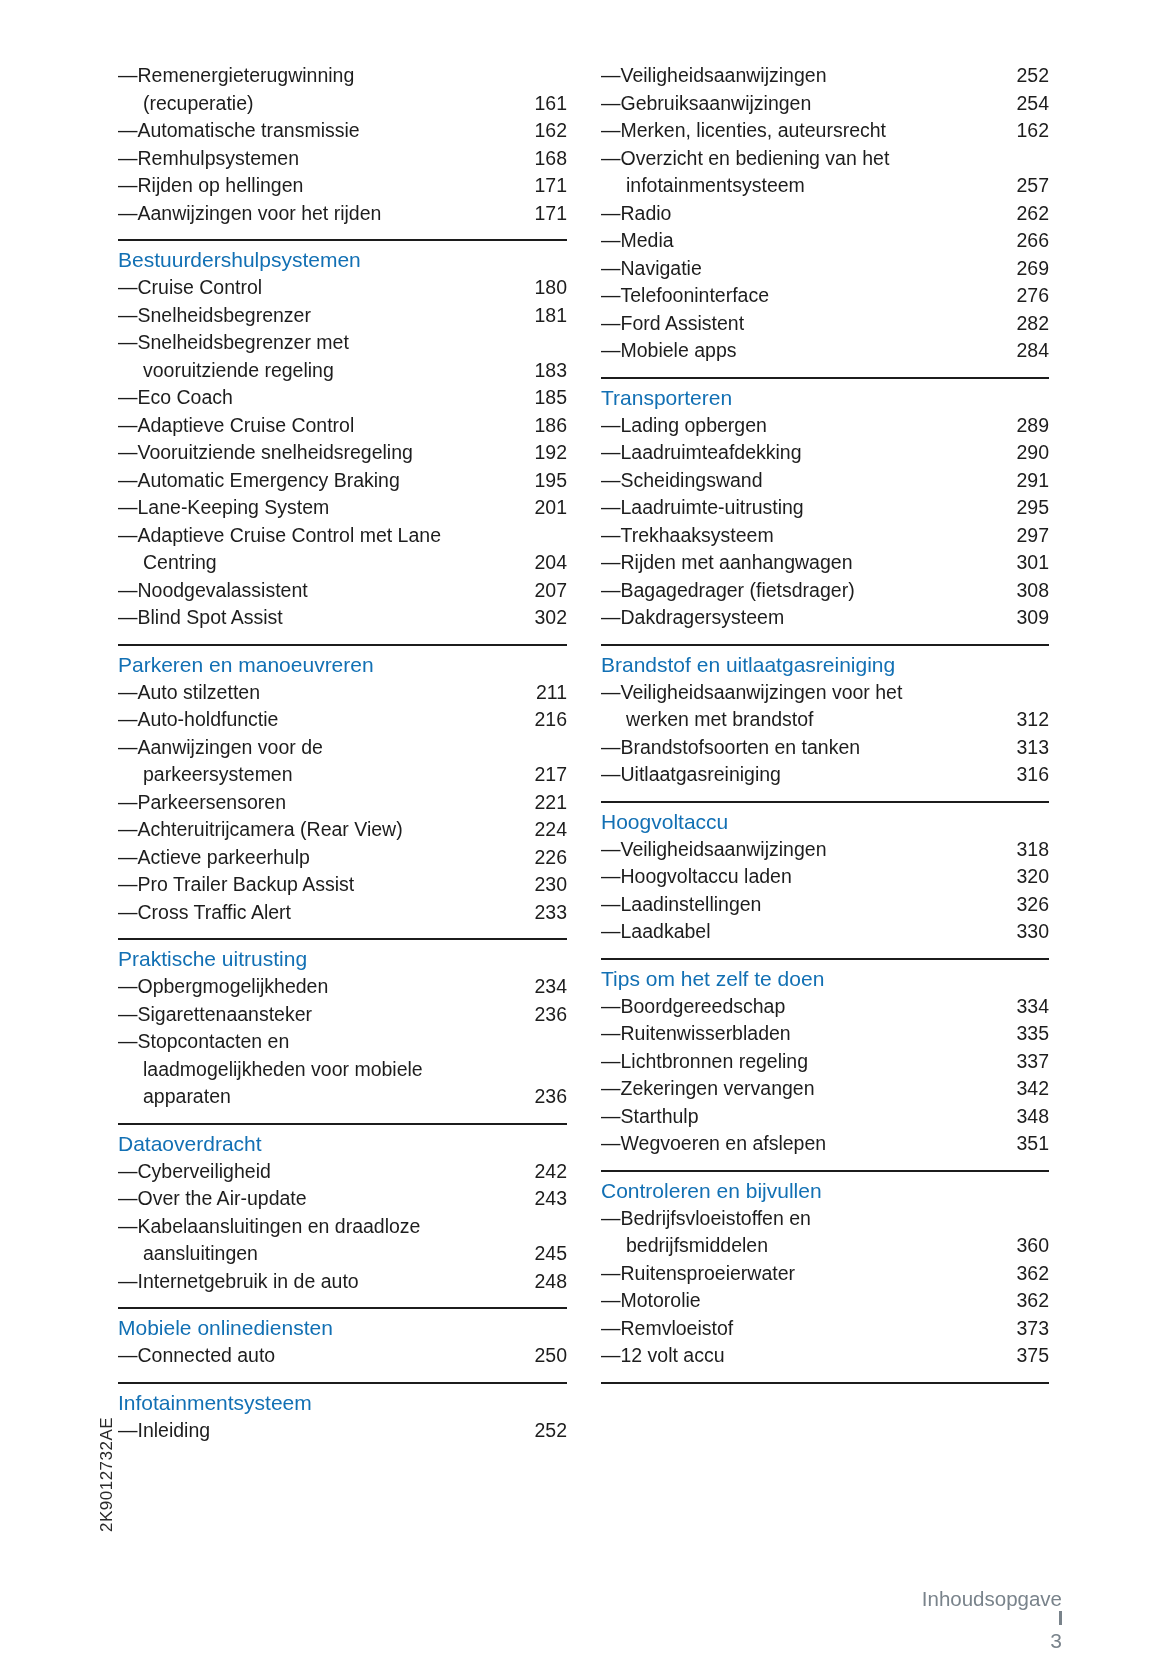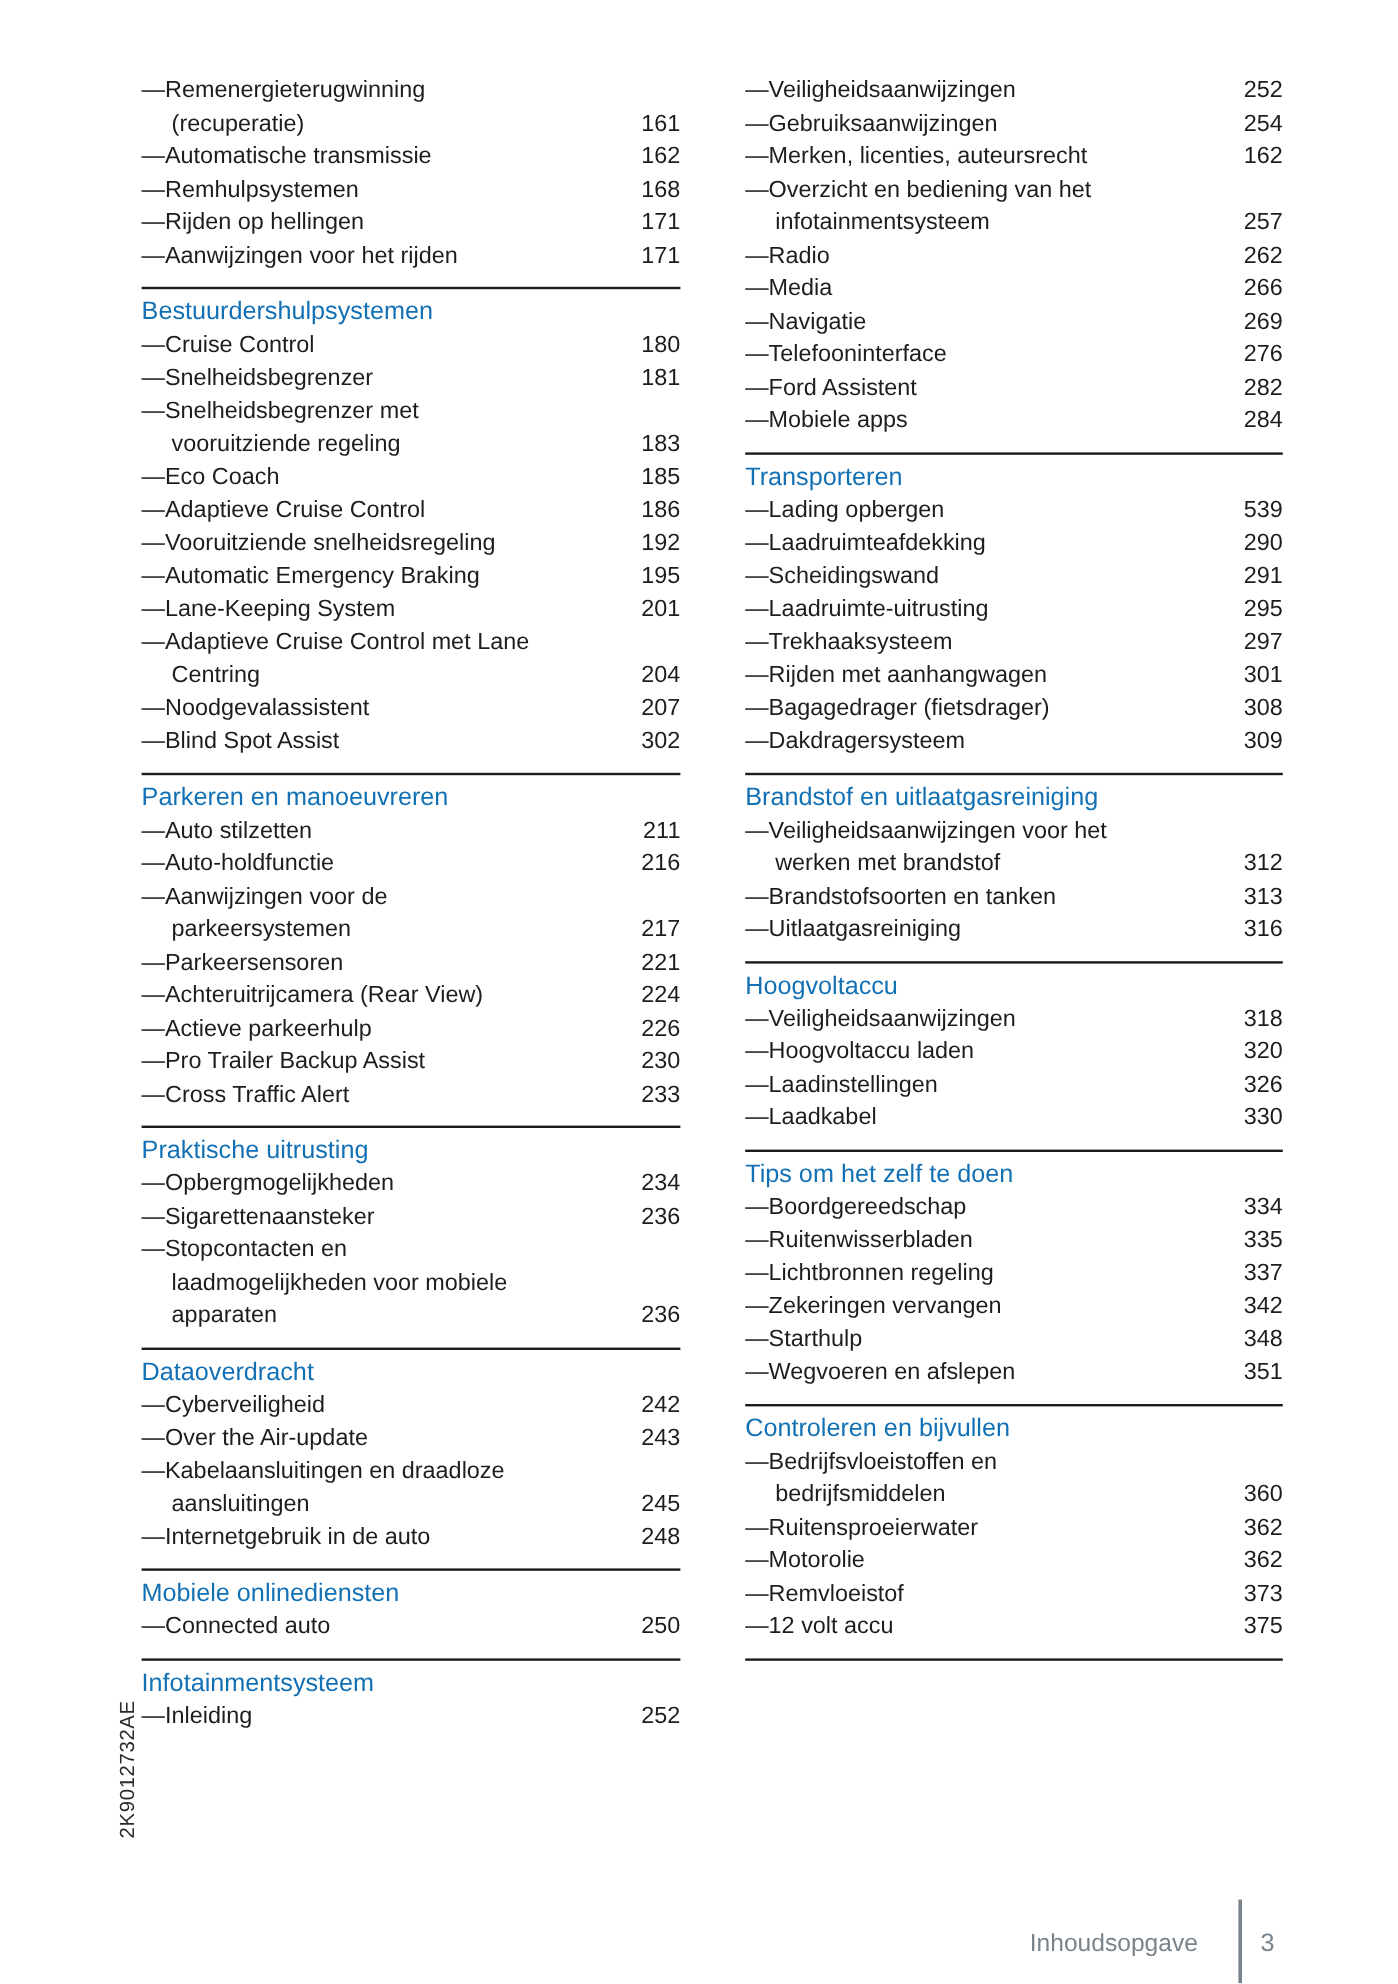--- a/index.html
+++ b/index.html
@@ -16,21 +16,21 @@
     background:#ffffff;
     overflow:hidden;
     font-family:"Liberation Sans","DejaVu Sans",sans-serif;
     color:var(--ink);
   }
   .columns{
     position:absolute;
     left:118px;
     top:62px;
     display:flex;
-    gap:54px;
+    gap:34px;
   }
   .col{display:block;}
   .col-left{width:449px;}
   .col-right{width:448px;}
   .toc-section{display:block;}
   .toc-heading{
     margin:6px 0 2px 0;
     font-size:21px;
     line-height:25px;
     font-weight:normal;
@@ -70,22 +70,23 @@
     letter-spacing:0.5px;
     color:#2a2a2a;
     white-space:nowrap;
   }
   .footer{
     position:absolute;
     right:103px;
     bottom:0;
     height:70px;
     display:flex;
-    align-items:center;
+    align-items:flex-end;
     color:var(--gray);
+    flex-direction:column;
   }
   .footer-label{
     font-size:20.5px;
     margin-top:4px;
   }
   .footer-bar{
     width:3px;
     height:100%;
     background:var(--gray);
     margin-left:34px;
@@ -312,21 +313,21 @@
           <div class="toc-entry">
             <span class="entry-label">Mobiele apps</span>
             <span class="entry-page">284</span>
           </div>
           <div class="section-rule"></div>
         </section>
         <section class="toc-section">
           <h2 class="toc-heading">Transporteren</h2>
           <div class="toc-entry">
             <span class="entry-label">Lading opbergen</span>
-            <span class="entry-page">539</span>
+            <span class="entry-page">289</span>
           </div>
           <div class="toc-entry">
             <span class="entry-label">Laadruimteafdekking</span>
             <span class="entry-page">290</span>
           </div>
           <div class="toc-entry">
             <span class="entry-label">Scheidingswand</span>
             <span class="entry-page">291</span>
           </div>
           <div class="toc-entry">

